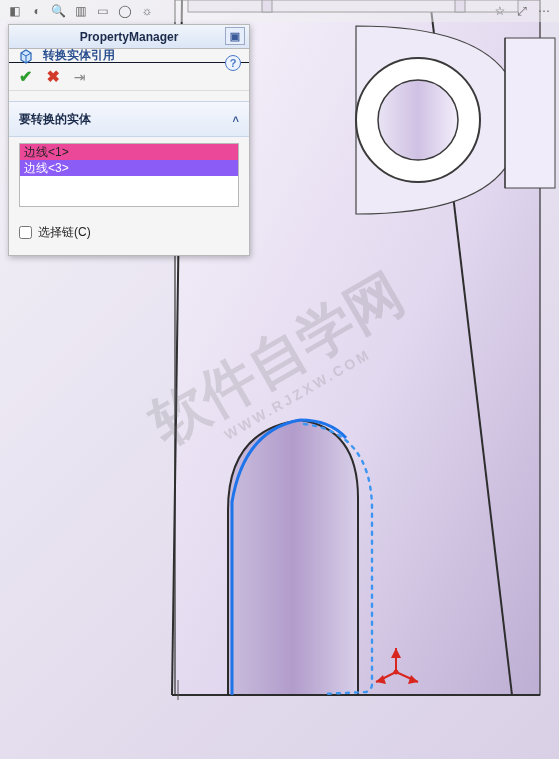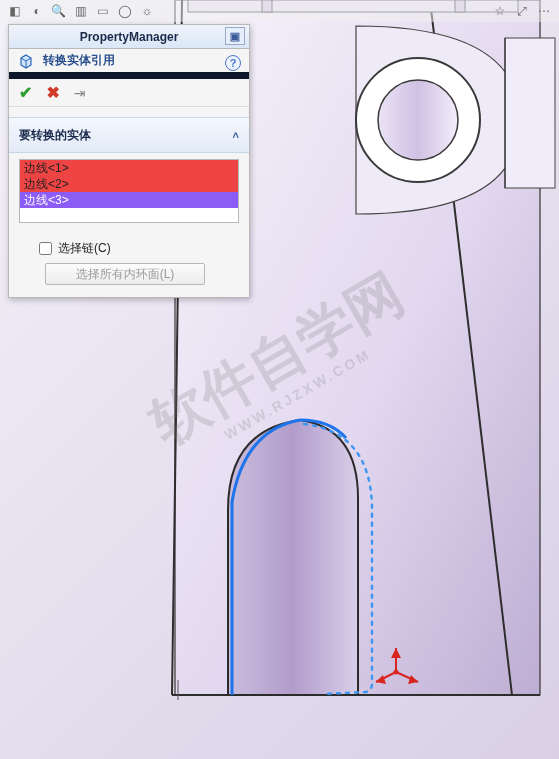--- a/index.html
+++ b/index.html
@@ -30,22 +30,22 @@
     height: 24px; display: flex; align-items: center; justify-content: center;
     font-weight: bold; color: #1a2a4a; position: relative;
   }
   .panel-header .pin {
     position: absolute; right: 4px; top: 2px; width: 20px; height: 18px;
     border: 1px solid #9aaac6; background: #e7eefb;
     display:flex; align-items:center; justify-content:center; font-size:11px; color:#3a5a9a;
   }
 
   .feature-row {
-    display:flex; align-items:center; height: 30px; padding: 0 8px; gap:8px;
-    border-bottom: 7px solid #0f172a; position:relative;
+    display:flex; align-items:center; height: 14px; padding: 0 8px; gap:8px;
+    border-bottom: 1px solid #0f172a; position:relative;
   }
   .feature-row .cube {
     width:18px; height:18px; display:inline-block;
   }
   .feature-row .title { font-weight:bold; color:#2a4f8f; }
   .feature-row .help {
     position:absolute; right:8px; top:6px; width:16px; height:16px; border-radius:50%;
     border:1px solid #4a78c8; color:#4a78c8; background:#eef4ff;
     display:flex; align-items:center; justify-content:center; font-size:11px; font-weight:bold;
   }
@@ -66,25 +66,25 @@
   }
   .section-header .chev { color:#3a5a9a; font-size:11px; }
 
   .listbox {
     margin:6px 10px 8px 10px; height:64px;
     background:#fff; border:1px solid #b8b8b8; overflow:hidden;
   }
   .listbox .item {
     height:16px; line-height:16px; padding:0 4px; font-size:12px;
   }
-  .listbox .lightsel { background:#ef4444; }
+  .listbox .lightsel { background:#ec4899; }
   .listbox .selected { background:#8b5cf6; color:#fff; }
 
   .opts { padding: 6px 10px 12px 10px; }
-  .chk-row { display:flex; align-items:center; gap:6px; height:22px;margin-left:20px; }
+  .chk-row { display:flex; align-items:center; gap:6px; height:22px; }
   .chk-row input { width:13px; height:13px; }
   .inner-btn {
     display:block; margin:4px 0 0 26px; width:160px; height:22px; line-height:20px;
     text-align:center; border:1px solid #b7b7b7; background:linear-gradient(#fcfcfc,#ececec);
     color:#9a9a9a; font-size:12px; border-radius:2px;
   }
 
   .watermark {
     position:absolute; left:50%; top:48%; transform:translate(-50%,-50%) rotate(-30deg);
     font-size:56px; font-weight:bold; color:rgba(120,120,120,.22); white-space:nowrap; pointer-events:none;
@@ -197,24 +197,22 @@
     <span class="pin2">⇥</span>
   </div>
 
   <div class="section-header">
     <span>要转换的实体</span>
     <span class="chev">˄</span>
   </div>
 
   <div class="listbox">
     <div class="item lightsel">边线&lt;1&gt;</div>
-    <div class="item lightsel">边线&lt;2&gt;</div>
     <div class="item selected">边线&lt;3&gt;</div>
   </div>
 
   <div class="opts">
     <label class="chk-row">
       <input type="checkbox" style="">
       <span>选择链(C)</span>
     </label>
-    <span class="inner-btn">选择所有内环面(L)</span>
   </div>
 </div>
 
 </body></html>

